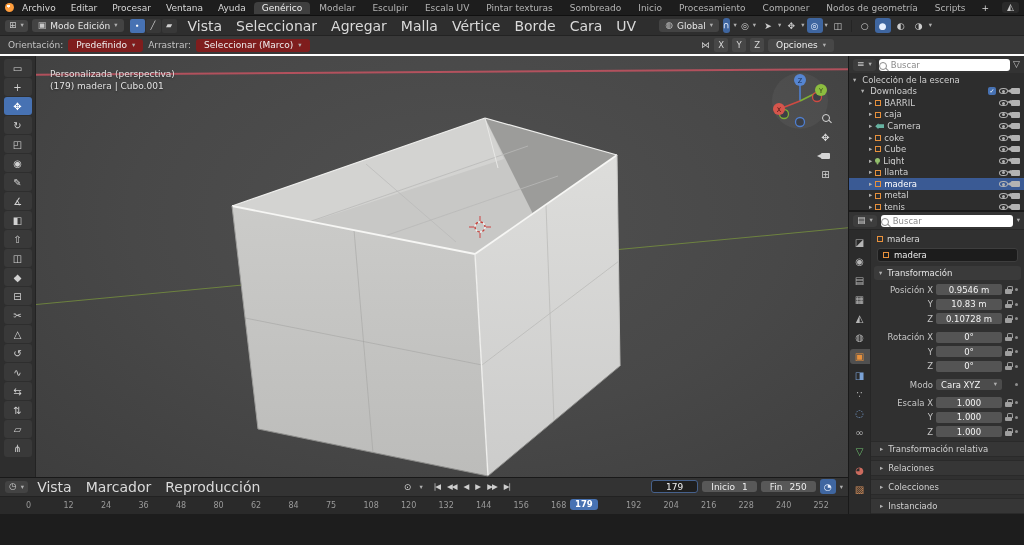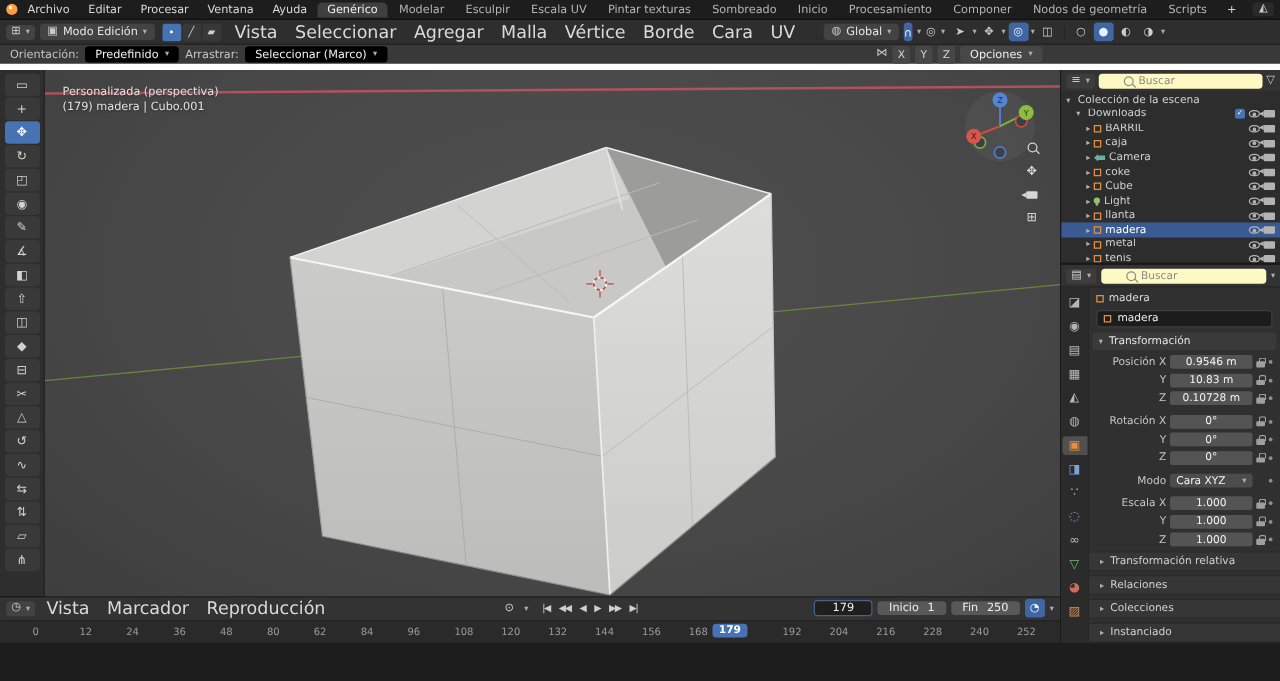--- a/index.html
+++ b/index.html
@@ -32,23 +32,23 @@
   .mini-group{display:flex;gap:1px;margin:0 2px}
   .mini{width:15px;height:14px;background:#383838;border-radius:2px;display:flex;align-items:center;justify-content:center;font-size:8px;color:#cfcfcf}
   .mini.active{background:#4772b3;color:#fff}
   .tgl{width:16px;height:15px;display:flex;align-items:center;justify-content:center;border-radius:3px;font-size:9px;color:#cdcdcd}
   .tgl.blue{background:#3f66a0;color:#e8f0ff}
   .magnet{display:inline-block;transform:rotate(180deg)}
   .vsep{width:1px;height:12px;background:#242424;margin:0 3px}
   .right-cluster{margin-left:auto;margin-right:180px;display:flex;align-items:center;gap:2px}
 
   
-  .tool-settings{height:20px;background:#393939;display:flex;align-items:center;gap:5px;padding:0 8px;border-bottom:5px solid #ffffff;flex:none}
+  .tool-settings{height:20px;background:#393939;display:flex;align-items:center;gap:5px;padding:0 8px;border-bottom:2px solid #ffffff;flex:none}
   .ts-label{font-size:9px;color:#c3c3c3;white-space:nowrap}
-  .btn{display:flex;align-items:center;gap:5px;background:#000000;border-radius:3px;padding:1.5px 8px;font-size:9px;color:#efefef;white-space:nowrap}
+  .btn{display:flex;align-items:center;gap:5px;background:#7f1d1d;border-radius:3px;padding:1.5px 8px;font-size:9px;color:#efefef;white-space:nowrap}
   .axis-btn{width:14px;height:14px;background:#474747;border-radius:2px;display:flex;align-items:center;justify-content:center;font-size:8.5px;color:#d6d6d6}
   .ts-right{margin-left:auto;margin-right:182px;display:flex;align-items:center;gap:4px}
 
   
   .main{height:458px;display:flex;flex:none}
   .left-col{width:848px;display:flex;flex-direction:column;flex:none}
   .vp-row{height:421px;display:flex;flex:none}
 
   .toolbar{width:36px;background:#2e2e2e;border-right:1px solid #232323;display:flex;flex-direction:column;align-items:center;gap:1px;padding-top:3px;flex:none}
   .tool-btn{width:28px;height:18px;border-radius:3px;background:#393939;display:flex;align-items:center;justify-content:center;font-size:10px;color:#d2d2d2;flex:none}
@@ -80,21 +80,21 @@
   .frame-field{background:#1f1f1f;border:1px solid #46618c;border-radius:3px;padding:0.5px 14px;font-size:9px;color:#f0f0f0}
   .range-field{display:flex;gap:7px;background:#585858;border-radius:3px;padding:0.5px 9px;font-size:9px;color:#eee}
   .tl-ruler{height:19px;position:relative;background:#2a2a2a;border-top:1px solid #222;display:flex;padding-left:26px;overflow:hidden}
   .tick{width:37.5px;flex:none;font-size:8px;color:#9a9a9a;padding-top:4.5px}
   .playhead{position:absolute;left:570px;top:2px;background:#4772b3;color:#fff;font-size:8.5px;font-weight:bold;padding:1.5px 5px;border-radius:3px;line-height:1}
 
   
   .right-col{width:176px;background:#303030;border-left:1px solid #191919;display:flex;flex-direction:column;flex:none}
   .outliner{height:156px;background:#2d2d2d;border-bottom:2px solid #1a1a1a;display:flex;flex-direction:column;flex:none}
   .ol-header{height:17px;display:flex;align-items:center;gap:3px;padding:0 4px;background:#333;flex:none}
-  .ol-search{flex:1;display:flex;align-items:center;gap:4px;background:#fef9c3;border-radius:3px;padding:1px 20px;color:#8b8b8b;font-size:8.5px}
+  .ol-search{flex:1;display:flex;align-items:flex-end;gap:4px;background:#ffffff;border-radius:3px;padding:1px 0;color:#8b8b8b;font-size:8.5px}
   .ol-body{flex:1;overflow:hidden;padding-top:1px}
   .ol-row{height:11.6px;display:flex;align-items:center;gap:3px;padding:0 4px;font-size:8.5px;color:#cfcfcf;line-height:1}
   .ol-row.indent1{padding-left:12px}
   .ol-row.indent2{padding-left:20px}
   .ol-row.active{background:#3a5a94;color:#fff}
   .ol-label{white-space:nowrap;overflow:hidden}
   .flexsp{flex:1}
   .cbx{width:8px;height:8px;background:#4772b3;border-radius:2px;color:#fff;font-size:6px;display:flex;align-items:center;justify-content:center;flex:none}
   .ol-row .eye,.ol-row .cam{color:#b3b3b3}
   .obj-ic{flex:none}
@@ -497,21 +497,21 @@
             <span class="tick">36</span>
 
             <span class="tick">48</span>
 
             <span class="tick">80</span>
 
             <span class="tick">62</span>
 
             <span class="tick">84</span>
 
-            <span class="tick">96</span>
+            <span class="tick">75</span>
 
             <span class="tick">108</span>
 
             <span class="tick">120</span>
 
             <span class="tick">132</span>
 
             <span class="tick">144</span>
 
             <span class="tick">156</span>

